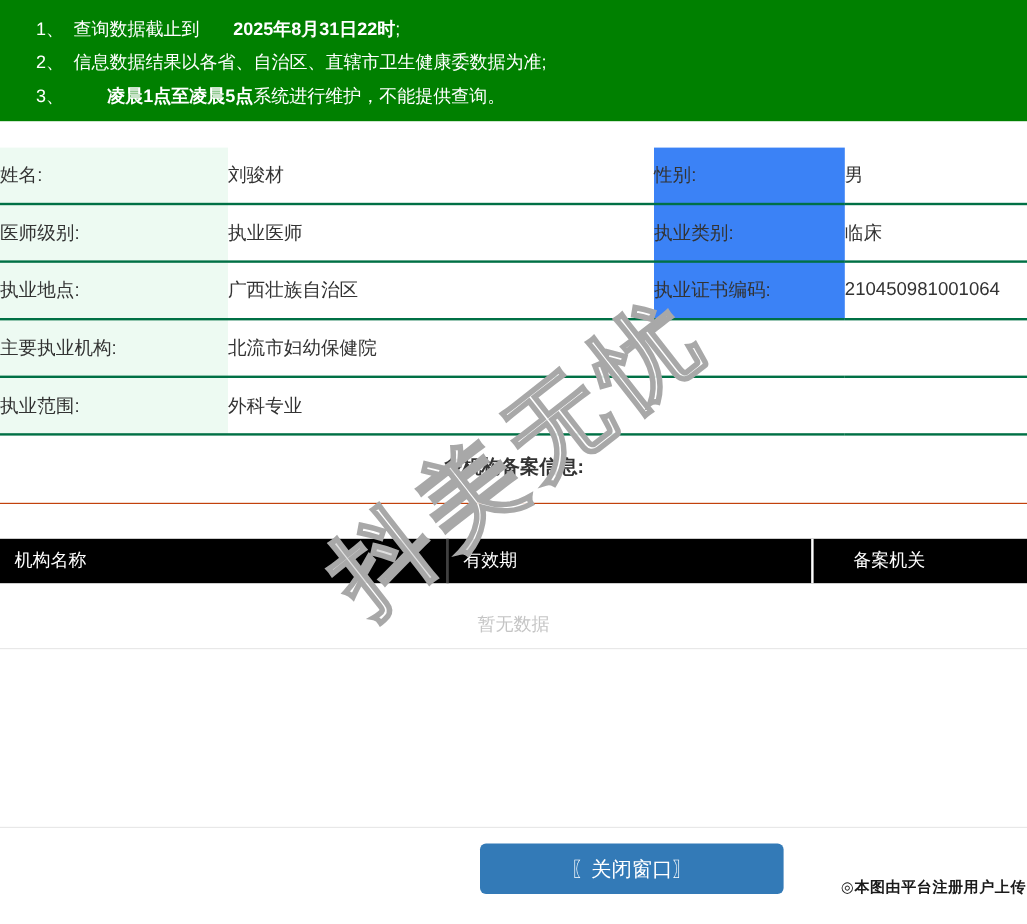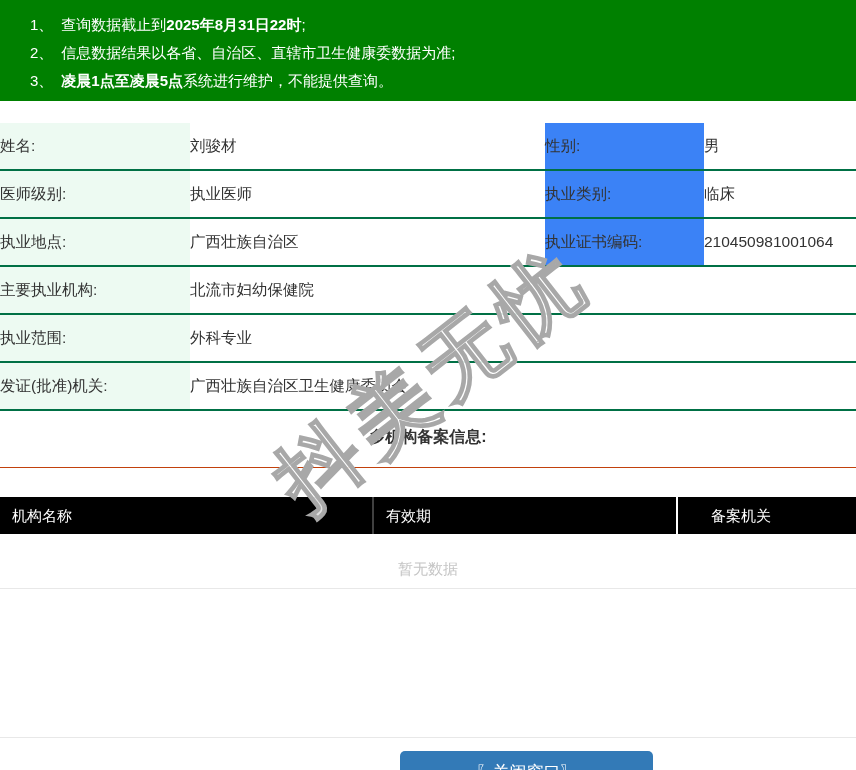--- a/index.html
+++ b/index.html
@@ -4,21 +4,21 @@
 <style>
   html,body{margin:0;padding:0;background:#fff;}
   body{font-family:"Liberation Sans","DejaVu Sans",sans-serif;color:#333;}
   .page{position:relative;width:856px;height:770px;overflow:hidden;background:#fff;}
 
   
   .banner{background:#008000;color:#fff;height:101px;box-sizing:border-box;
           padding:11px 10px 0 30px;font-size:15px;}
   .notice-line{line-height:28px;white-space:nowrap;}
   .notice-line .num{margin-right:8px;}
-  .notice-line b{font-weight:700;}
+  .notice-line b{font-weight:700;margin-left:28px;}
 
   
   table.info{border-collapse:collapse;width:856px;margin-top:22px;font-size:15.5px;}
   table.info tr{border-bottom:2px solid #007045;}
   table.info td{height:46px;vertical-align:middle;padding:0;}
   td.lbl{width:190px;background:#edfaf2;padding-left:10px;}
   td.val{width:355px;padding-left:14px;}
   td.lbl2{width:159px;background:#3b82f6;padding-left:10px;}
   td.val2{padding-left:14px;}
 
@@ -93,24 +93,20 @@
       <td class="val2">210450981001064</td>
     </tr>
     <tr>
       <td class="lbl">主要执业机构:</td>
       <td class="val" colspan="3">北流市妇幼保健院</td>
     </tr>
     <tr>
       <td class="lbl">执业范围:</td>
       <td class="val" colspan="3">外科专业</td>
     </tr>
-    <tr>
-      <td class="lbl">发证(批准)机关:</td>
-      <td class="val" colspan="3">广西壮族自治区卫生健康委员会</td>
-    </tr>
   </tbody>
     </table>
 
   <div class="section-title">多机构备案信息:</div>
 
   <div class="rec-table">
     <div class="rec-head">
       <div class="th c1">机构名称</div>
       <div class="th c2">有效期</div>
       <div class="th c3">备案机关</div>

